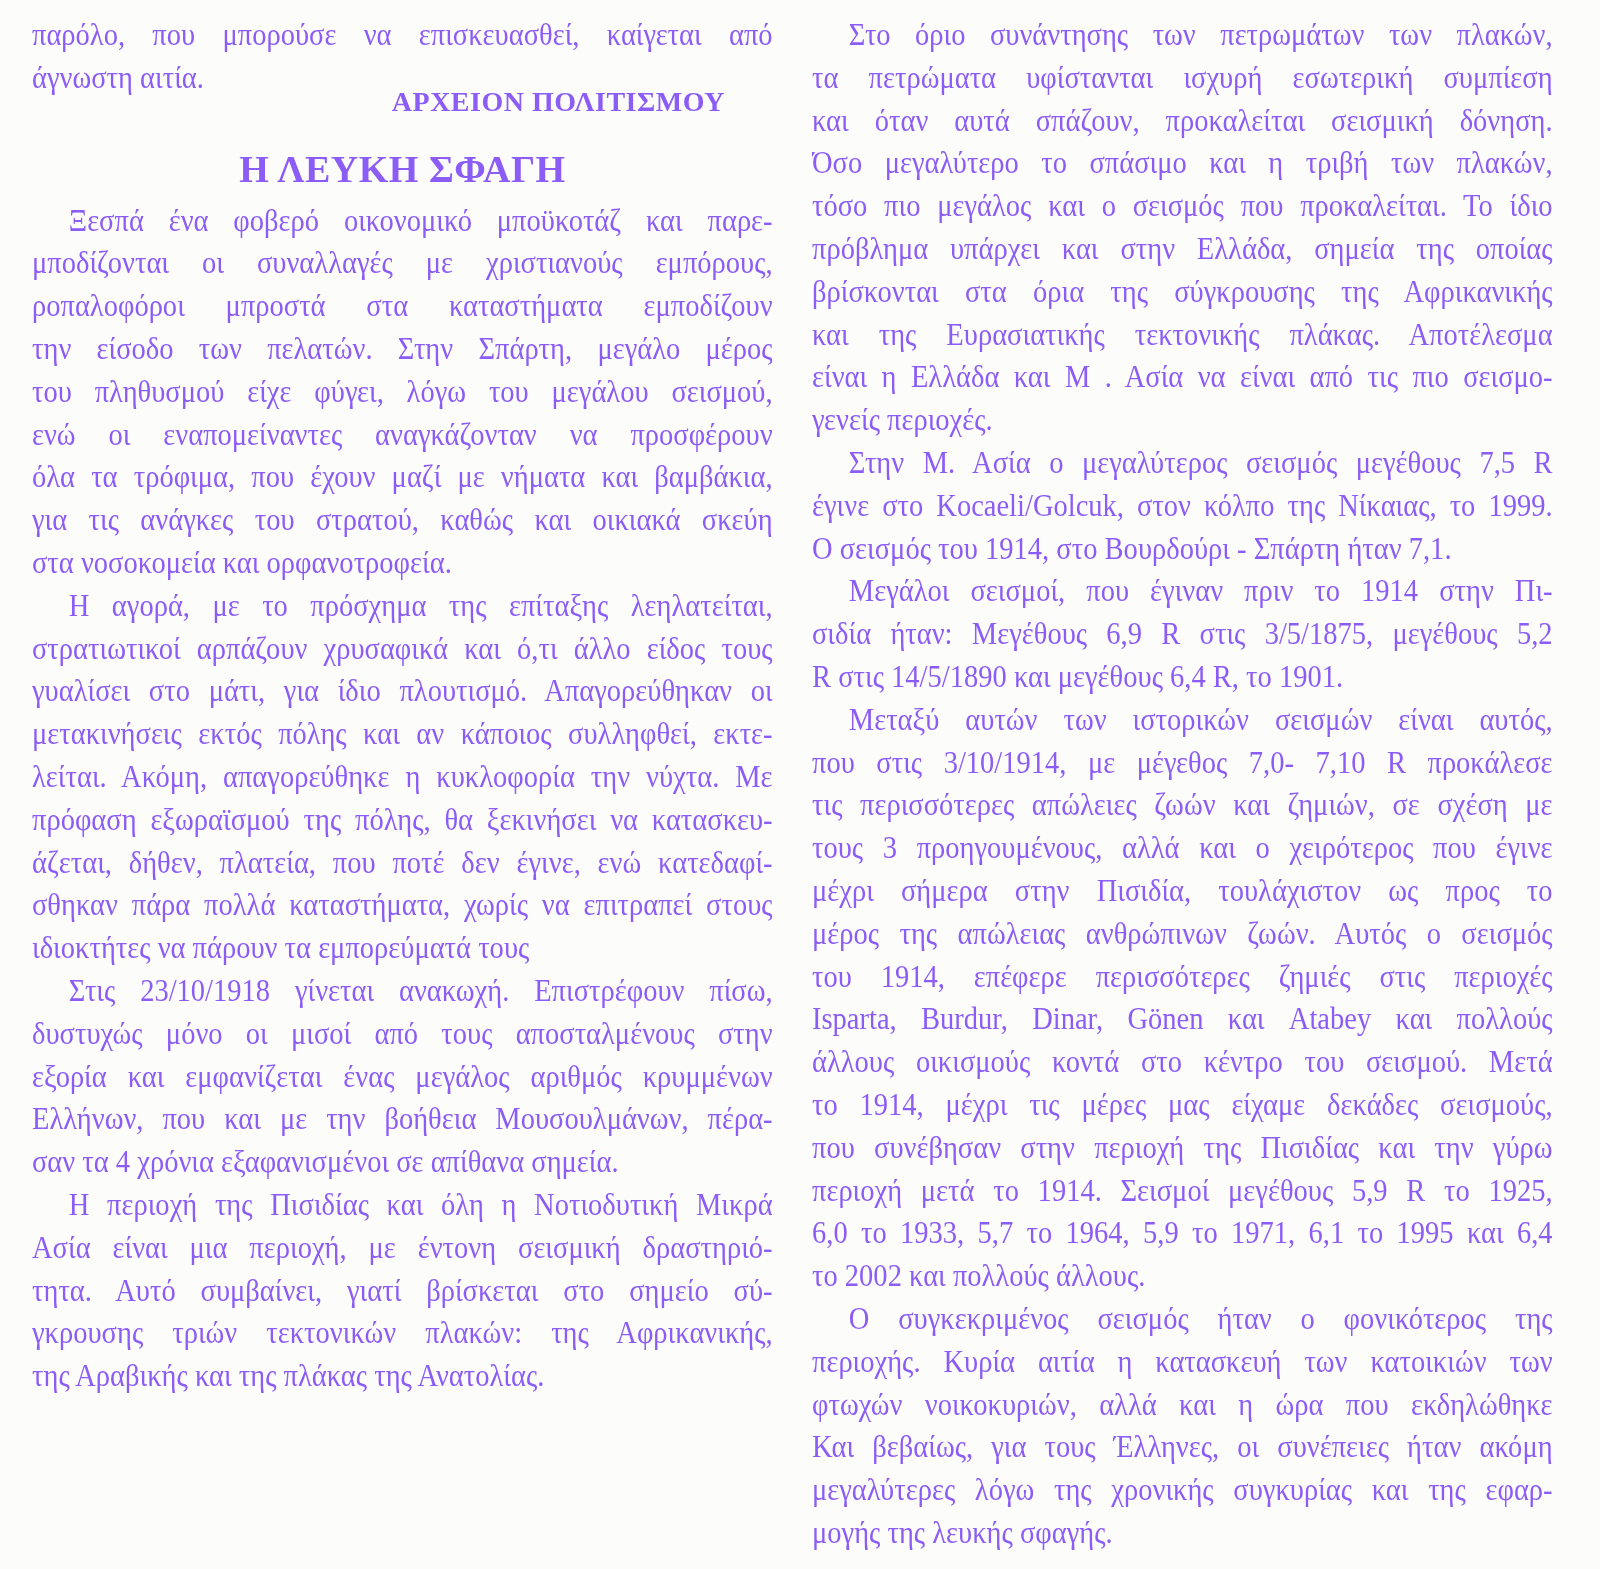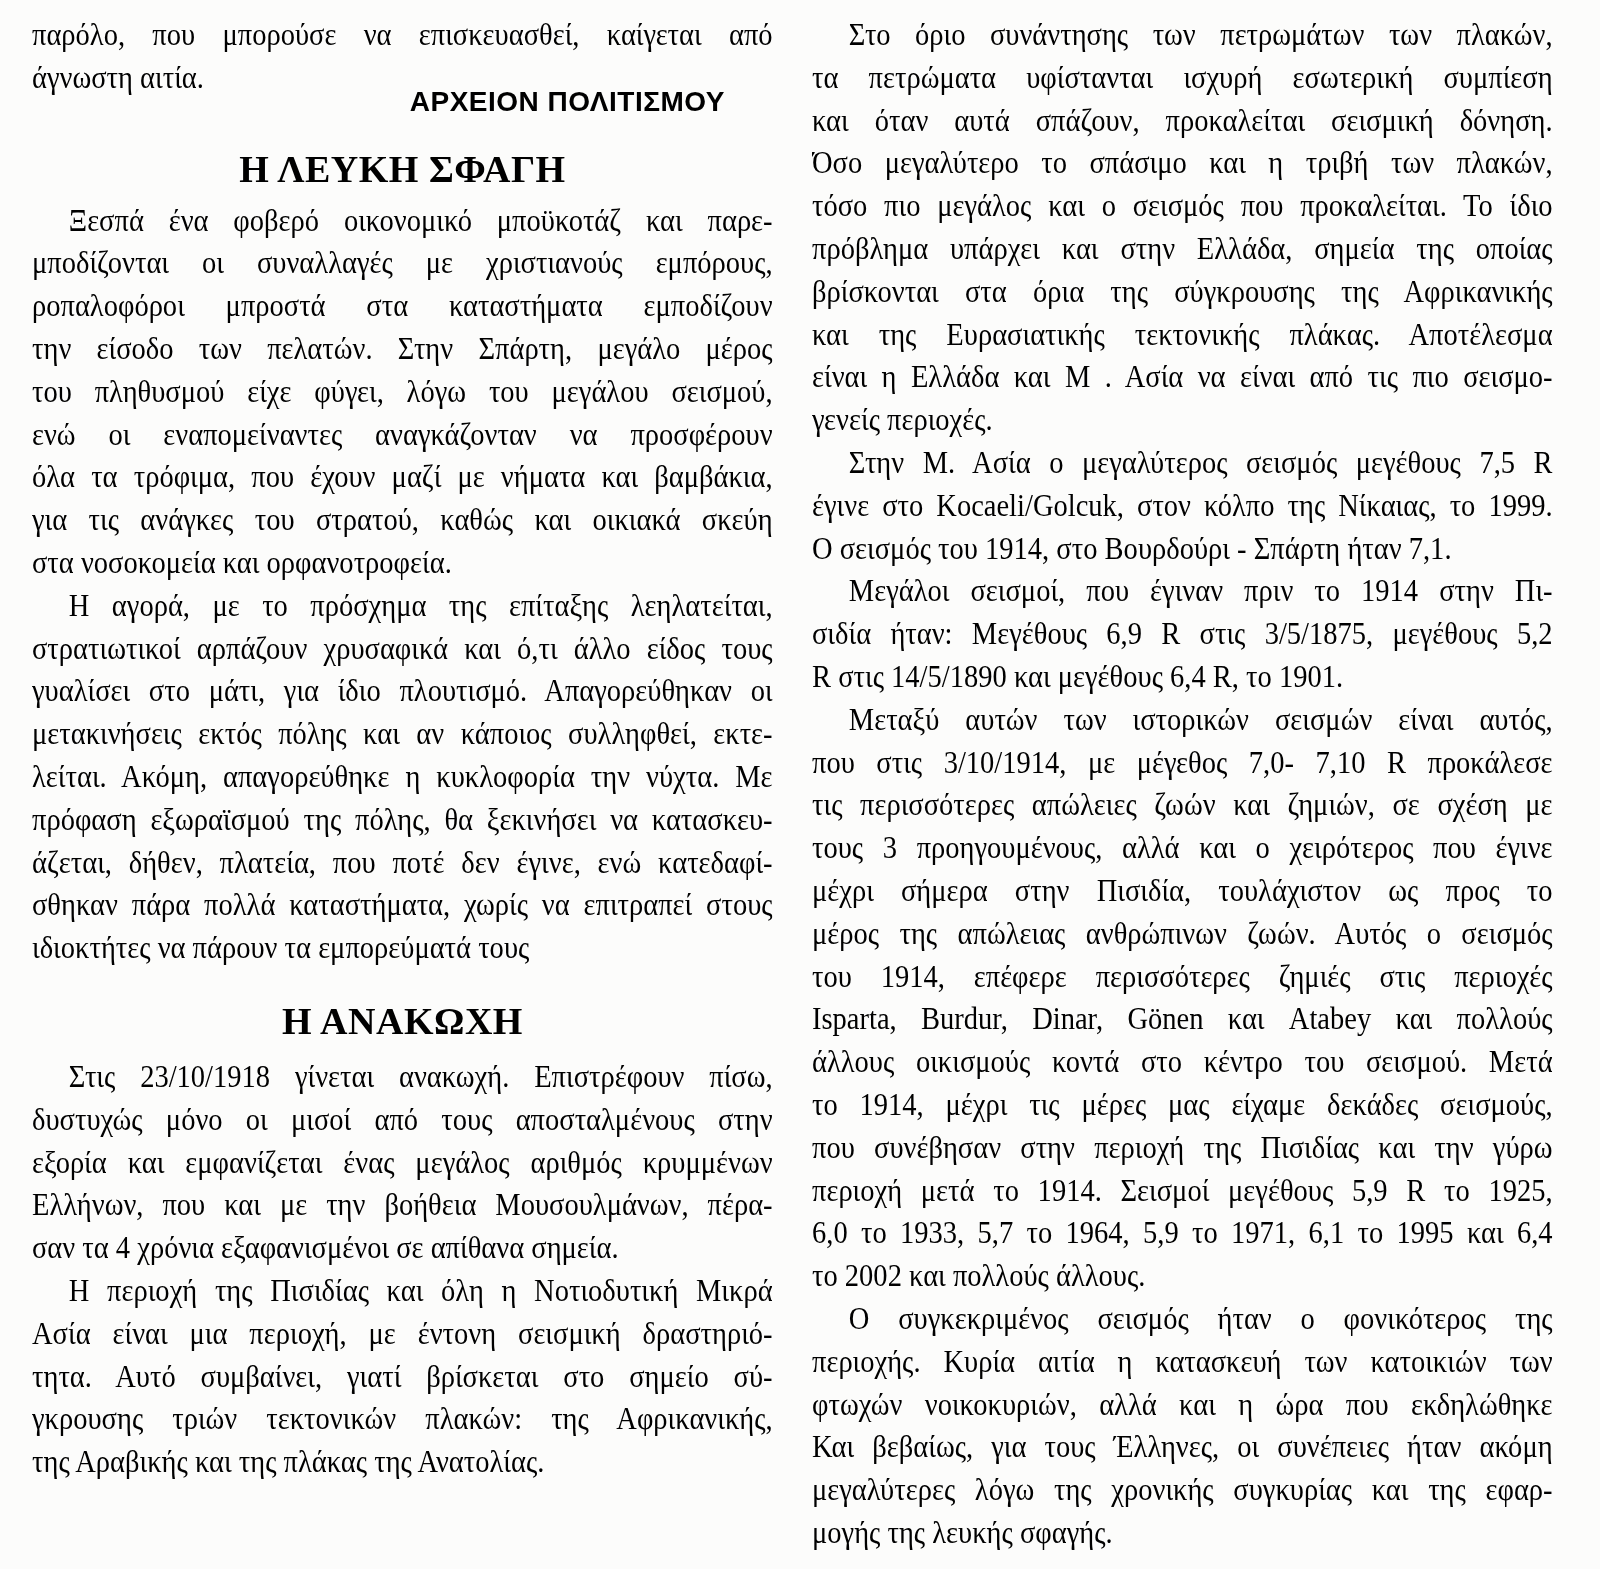--- a/index.html
+++ b/index.html
@@ -3,21 +3,21 @@
 <meta charset="utf-8">
 <style>
   html, body { margin: 0; padding: 0; }
   body { background: #ffffff; }
   .page {
     position: relative;
     width: 1600px;
     height: 1569px;
     overflow: hidden;
     background: #fcfcfb;
-    color: #000000;
+    color: #8b5cf6;
     font-family: "Liberation Serif", "DejaVu Serif", serif;
   }
   .cols {
     display: flex;
     padding: 14px 0 0 32px;
     gap: 39px;
   }
   .col { width: 741px; flex: 0 0 741px; }
   
   .line {
@@ -42,21 +42,21 @@
     letter-spacing: 0.5px;
   }
   .h1 { margin-top: 26px; margin-bottom: 8px; }
   .h2 { margin-top: 28px; margin-bottom: 12px; }
   .h3 { margin-top: 26px; margin-bottom: 12px; }
   .byline {
     margin-top: -16px;
     line-height: 36px;
     font-size: 28px;
     font-weight: bold;
-    font-family: Liberation Sans, sans-serif;
+    font-family: Liberation Serif, serif;
     text-align: right;
     padding-right: 48px;
     letter-spacing: 0.5px;
   }
 </style>
 </head>
 <body>
 
 <div class="page">
   <div class="cols">
@@ -76,21 +76,20 @@
         <div class="line lastline">στα νοσοκομεία και ορφανοτροφεία.</div>
         <div class="line first">Η αγορά, με το πρόσχημα της επίταξης λεηλατείται,</div>
         <div class="line">στρατιωτικοί αρπάζουν χρυσαφικά και ό,τι άλλο είδος τους</div>
         <div class="line">γυαλίσει στο μάτι, για ίδιο πλουτισμό. Απαγορεύθηκαν οι</div>
         <div class="line">μετακινήσεις εκτός πόλης και αν κάποιος συλληφθεί, εκτε-</div>
         <div class="line">λείται. Ακόμη, απαγορεύθηκε η κυκλοφορία την νύχτα. Με</div>
         <div class="line">πρόφαση εξωραϊσμού της πόλης, θα ξεκινήσει να κατασκευ-</div>
         <div class="line">άζεται, δήθεν, πλατεία, που ποτέ δεν έγινε, ενώ κατεδαφί-</div>
         <div class="line">σθηκαν πάρα πολλά καταστήματα, χωρίς να επιτραπεί στους</div>
         <div class="line lastline">ιδιοκτήτες να πάρουν τα εμπορεύματά τους</div>
-        <div class="section-heading h2">Η ΑΝΑΚΩΧΗ</div>
         <div class="line first">Στις 23/10/1918 γίνεται ανακωχή. Επιστρέφουν πίσω,</div>
         <div class="line">δυστυχώς μόνο οι μισοί από τους αποσταλμένους στην</div>
         <div class="line">εξορία και εμφανίζεται ένας μεγάλος αριθμός κρυμμένων</div>
         <div class="line">Ελλήνων, που και με την βοήθεια Μουσουλμάνων, πέρα-</div>
         <div class="line lastline">σαν τα 4 χρόνια εξαφανισμένοι σε απίθανα σημεία.</div>
         <div class="line first">Η περιοχή της Πισιδίας και όλη η Νοτιοδυτική Μικρά</div>
         <div class="line">Ασία είναι μια περιοχή, με έντονη σεισμική δραστηριό-</div>
         <div class="line">τητα. Αυτό συμβαίνει, γιατί βρίσκεται στο σημείο σύ-</div>
         <div class="line">γκρουσης τριών τεκτονικών πλακών: της Αφρικανικής,</div>
         <div class="line lastline">της Αραβικής και της πλάκας της Ανατολίας.</div>

